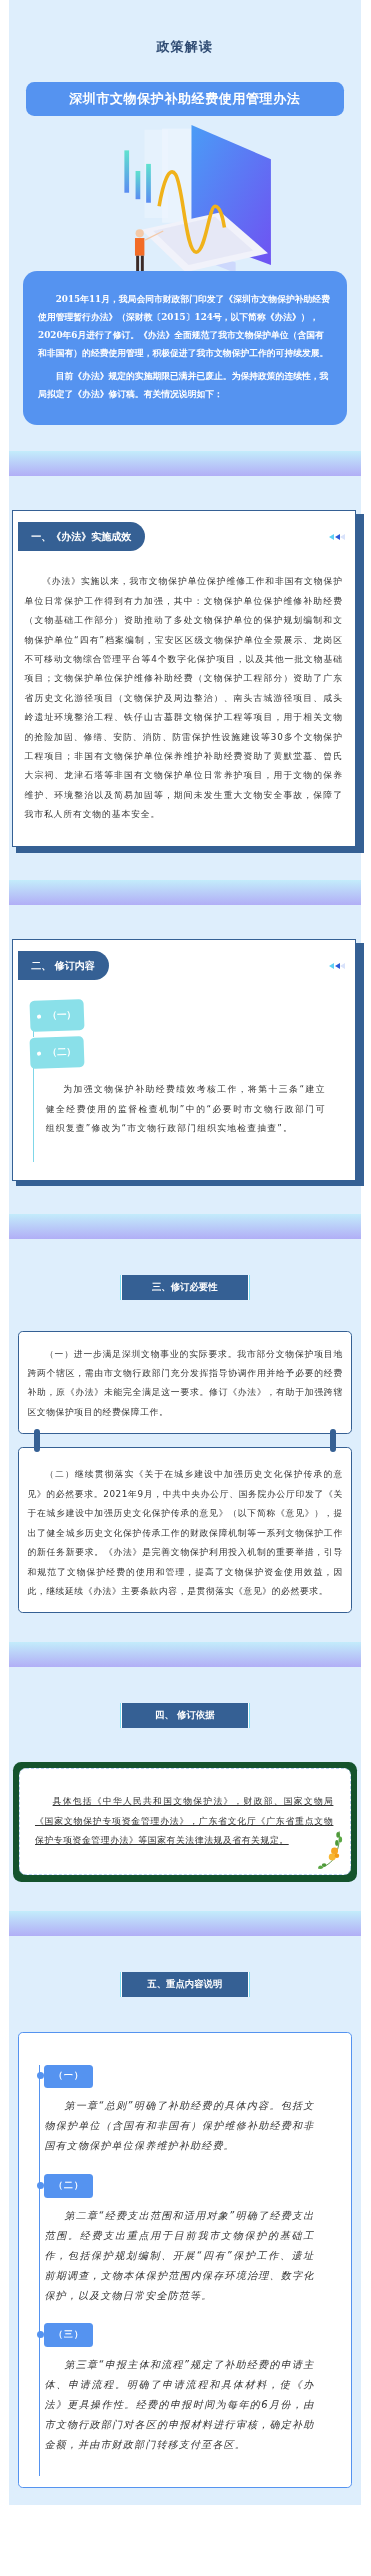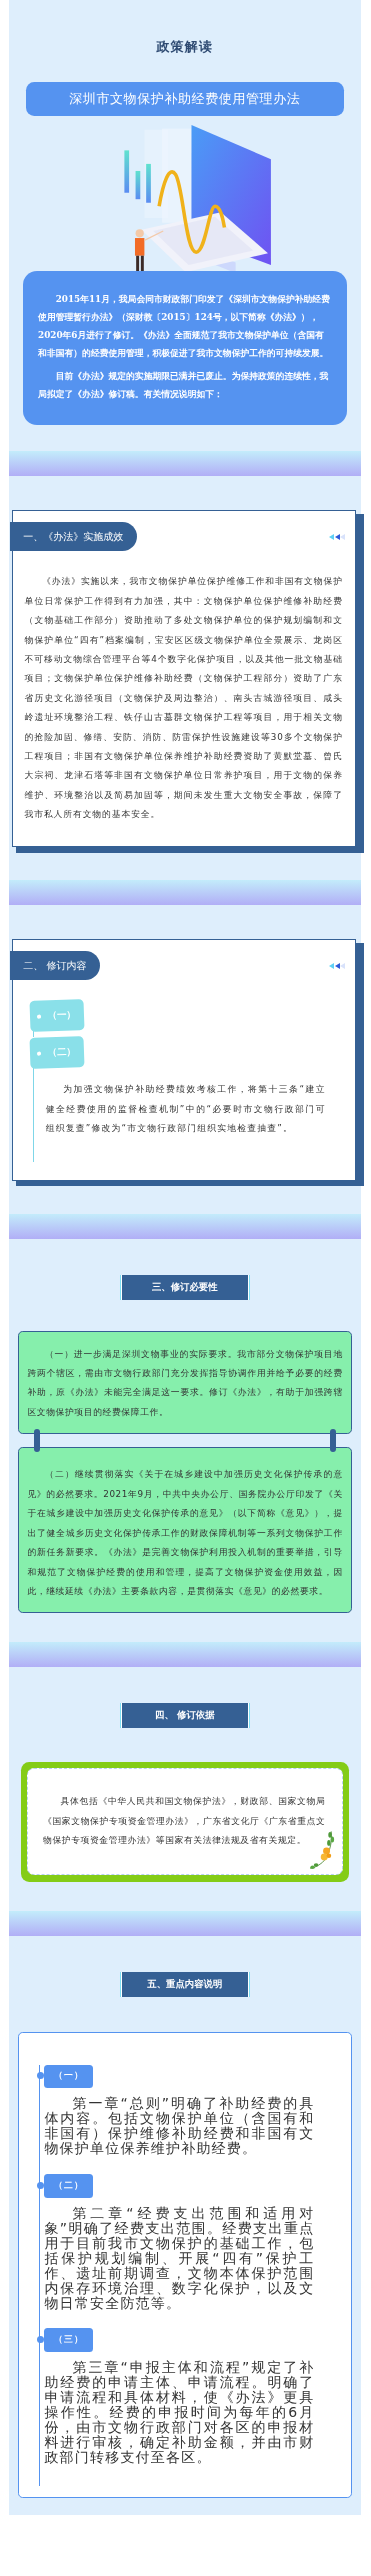--- a/index.html
+++ b/index.html
@@ -1,61 +1,61 @@
 <!DOCTYPE html>
 <html style="font-size:9.4px"><head>
 <meta charset="utf-8">
 <style>
   * { box-sizing: border-box; margin: 0; padding: 0; }
   html, body { width: 372px; background: #ffffff; }
   body { font-family: "DejaVu Sans", "Liberation Sans", sans-serif; color: #333; }
   .page { position: relative; margin-left: 8.8px; width: 352px; background: #deeefc; padding-top: 7px; padding-bottom: 17.7px; }
   .top-title { text-align: center; font-family: "DejaVu Serif", "Liberation Serif", serif; font-weight: bold; font-size: 13px; color: #2e4a72; margin-top: 31px; letter-spacing: 1.2px; }
-  .main-title { margin: 26px auto 0; width: 318px; height: 34px; background: #5593f0; border-radius: 8.2px; color: #fff; font-weight: normal; font-size: 13px; letter-spacing: 0.6px; display: flex; align-items: center; justify-content: center; }
+  .main-title { margin: 26px auto 0; width: 318px; height: 34px; background: #5593f0; border-radius: 8.2px; color: #fff; font-weight: bold; font-size: 13px; letter-spacing: 0.6px; display: flex; align-items: center; justify-content: center; }
   .hero { position: relative; height: 153px; margin-top: 2.4px; }
   .intro-box { margin: 0 14px; background: #5593f0; border-radius: 14px; padding: 20px 15.3px 21px; color: #fff; font-family: "DejaVu Serif", "Liberation Serif", serif; font-size: 8.8px; line-height: 17.7px; font-weight: bold; }
   .intro-box p { text-indent: 2em; }
   .intro-box p + p { margin-top: 6px; }
   .grad-bar { height: 25px; background: linear-gradient(#c3ecfb, #b1aef6); }
   .card-shadow { position: relative; margin: 34px 0 0 2.9px; }
   .card-shadow::after { content: ""; position: absolute; left: 4.7px; top: 4.7px; right: -3.5px; bottom: -5.9px; background: #356094; z-index: 0; }
   .card { position: relative; z-index: 1; width: 344px; background: #fff; border: 0.6px solid #356094; padding: 11.8px 0 21px; }
   .tab-head { position: relative; display: flex; align-items: center; justify-content: space-between; margin-left: -2.4px; }
-  .tab-pill { background: #356094; color: #fff; font-weight: normal; font-size: 10px; height: 29px; display: flex; align-items: center; padding: 0 14px 0 13px; border-radius: 0 15.3px 15.3px 0; }
+  .tab-pill { background: #356094; color: #fff; font-weight: bold; font-size: 10px; height: 29px; display: flex; align-items: center; padding: 0 14px 0 13px; border-radius: 0 15.3px 15.3px 0; margin-left: 8px; }
   .arrows { display: flex; gap: 0.6px; margin-right: 9.4px; }
   .tri { width: 0; height: 0; border-top: 3.5px solid transparent; border-bottom: 3.5px solid transparent; border-right: 5.9px solid #5fd0f5; }
   .tri.b { border-right-color: #2d58d8; }
   .tri.c { border-right-color: #d8e2fb; }
   .card-text { padding: 0 11.8px; font-size: 8.8px; line-height: 19.4px; color: #333; text-align: justify; letter-spacing: 0.9px; }
   .card-text p { text-indent: 2em; }
   .sub-item { position: relative; margin: 20px 29px 0 20px; padding-left: 0; }
   .sub-line { position: absolute; left: 0; top: 29px; bottom: -5.9px; width: 0.6px; background: #7fd6e8; }
   .sub-tag { position: relative; width: 54px; height: 31px; background: #8ae0e9; border-radius: 4.7px; transform: rotate(-2deg); margin-left: -2.9px; display: flex; align-items: center; padding-left: 17.7px; color: #fff; font-size: 9.4px; font-weight: bold; }
   .sub-tag .dot { position: absolute; left: 7px; top: 14px; width: 3.5px; height: 3.5px; border-radius: 50%; background: #fff; }
   .sub-text { padding: 11.8px 0 17.7px 13px; font-size: 8.8px; line-height: 19.4px; letter-spacing: 1.2px; color: #333; text-align: justify; }
   .sub-text p { text-indent: 2em; }
   .center-badge { margin: 36px auto 0; width: 130px; height: 25px; background: #356094; color: #fff; font-weight: bold; font-size: 9.4px; display: flex; align-items: center; justify-content: center; border-left: 1.8px solid #7edff3; border-right: 1.8px solid #7edff3; position: relative; }
   .center-badge::before, .center-badge::after { content: ""; position: absolute; top: 0; bottom: 0; width: 1.2px; background: #fff; }
   .center-badge::before { left: 0; } .center-badge::after { right: 0; }
-  .nec-box { margin: 0 8.8px; background: #86efac; border: 0.6px solid #356094; border-radius: 4.7px; padding: 13px 8.2px 10.6px 8.8px; font-size: 8.8px; line-height: 19.4px; letter-spacing: 0.6px; color: #333; text-align: justify; }
+  .nec-box { margin: 0 8.8px; background: #ffffff; border: 0.6px solid #356094; border-radius: 4.7px; padding: 13px 8.2px 10.6px 8.8px; font-size: 8.8px; line-height: 19.4px; letter-spacing: 0.6px; color: #333; text-align: justify; }
   .nec-box p { text-indent: 2em; }
   .connectors { position: relative; height: 13px; margin: 0 8.8px; }
   .conn { position: absolute; top: -4.7px; width: 5.9px; height: 22.4px; background: #356094; border-radius: 2.9px; z-index: 2; }
-  .basis-outer { margin: 34px 12px 0; background: #84cc16; border-radius: 8.2px; padding: 5.9px 5.9px 7px; }
+  .basis-outer { margin: 34px 4px 0; background: #14532d; border-radius: 8.2px; padding: 5.9px 5.9px 7px; text-decoration: underline; }
   .basis-inner { position: relative; background: #fff; border: 0.6px dashed #b8cff4; border-radius: 7px; padding: 23.5px 16.5px 23.5px 15.3px; font-size: 8.8px; line-height: 19.4px; letter-spacing: 0.6px; color: #333; text-align: justify; }
   .basis-inner p { text-indent: 2em; }
   .flower { position: absolute; right: 4.7px; bottom: 3.5px; width: 29px; height: 41px; }
   .key-box { margin: 35px 8.8px 0; background: #fff; border: 0.6px solid #5593f0; border-radius: 4.7px; padding: 14px 13px 10.6px 14px; }
   .key-intro { font-size: 8.8px; line-height: 19.4px; letter-spacing: 0.6px; color: #333; text-align: justify; text-indent: 2em; }
   .timeline { position: relative; margin-top: 17.7px; padding-left: 11.8px; padding-bottom: 3.5px; }
   .timeline::before { content: ""; position: absolute; left: 6.5px; top: 0; bottom: 0; width: 1.2px; background: #5593f0; }
   .tl-item { position: relative; margin-bottom: 10.6px; }
   .tl-dot { position: absolute; left: -7.7px; top: 7.7px; width: 7px; height: 7px; border-radius: 50%; background: #5593f0; }
   .tl-tag { width: 49px; height: 23.5px; background: #5593f0; border-radius: 3.5px; color: #fff; font-size: 8.8px; font-weight: bold; display: flex; align-items: center; justify-content: center; letter-spacing: 1.2px; }
-  .tl-text { padding: 8.2px 23.5px 7px 0; font-size: 14px; line-height: 15px; letter-spacing: 1.2px; color: #333; text-align: justify; }
+  .tl-text { padding: 8.2px 23.5px 7px 0; font-size: 10px; line-height: 20px; letter-spacing: 1.2px; color: #333; text-align: justify; font-style: italic; }
   .tl-text p { text-indent: 2em; }
 </style>
 </head>
 <body>
 
 <div class="page">
 
   <div class="top-title">政策解读</div>
   <div class="main-title">深圳市文物保护补助经费使用管理办法</div>
 

